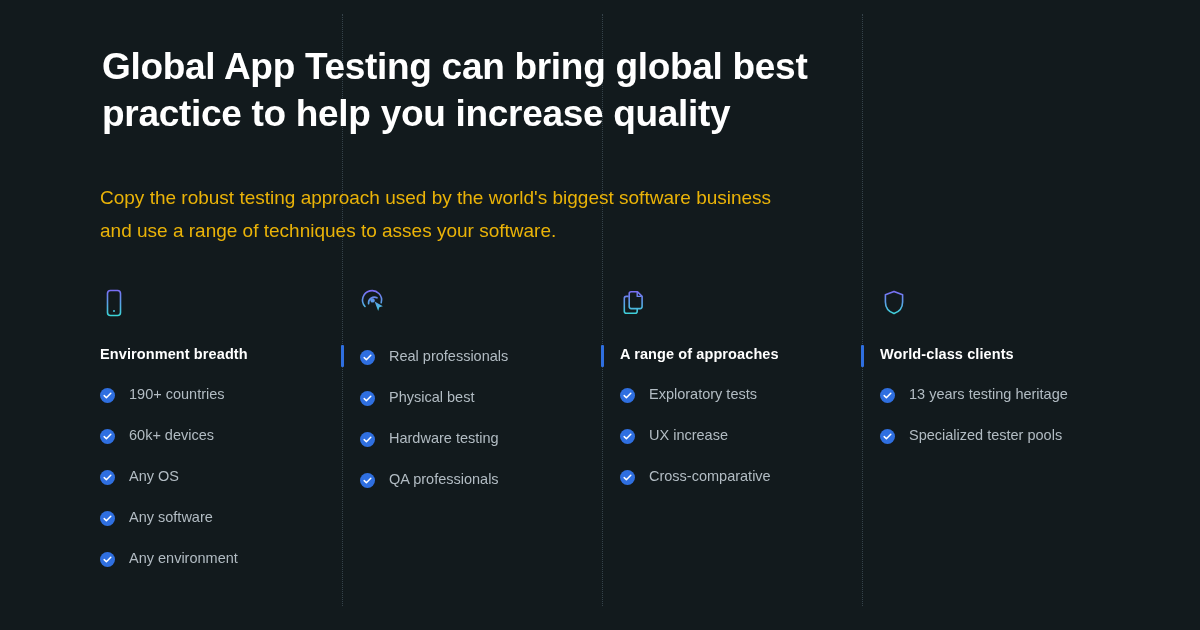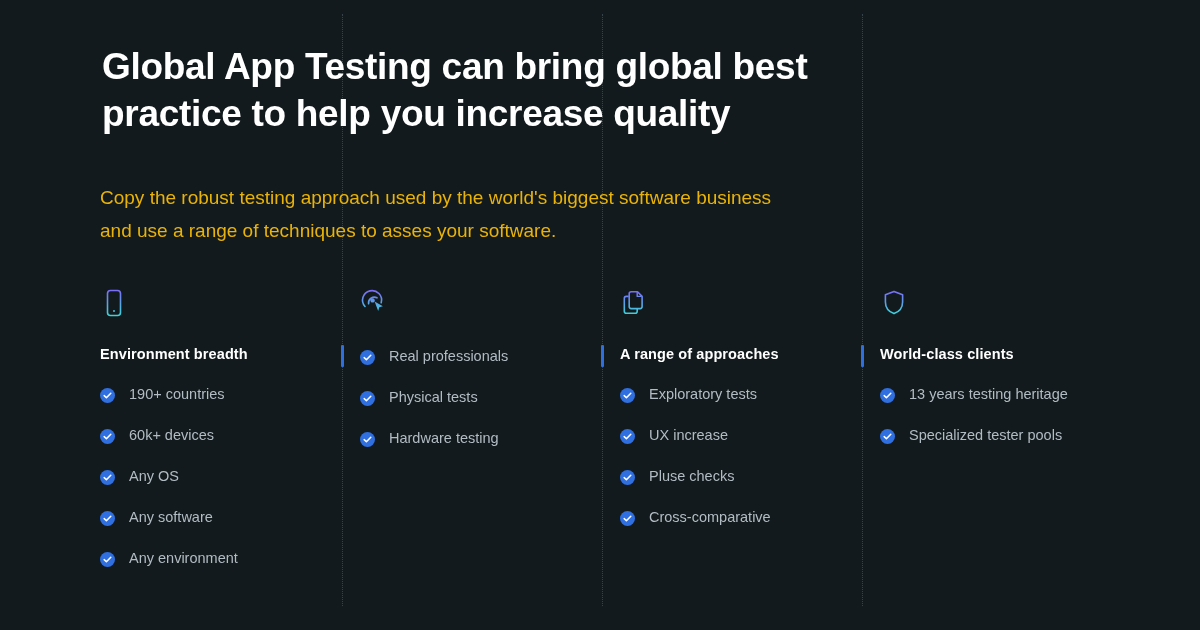--- a/index.html
+++ b/index.html
@@ -235,30 +235,39 @@
           </span>
           <span class="li-label">Real professionals</span>
         </li>
         <li>
           <span class="check">
             <svg width="15" height="15" viewBox="0 0 15 15">
                 <circle cx="7.5" cy="7.5" r="7.5" fill="#2f6fe0"></circle>
                 <path d="M4.2 7.6l2.2 2.2 4.4-4.5" stroke="#ffffff" stroke-width="1.5" fill="none" stroke-linecap="round" stroke-linejoin="round"></path>
               </svg>
           </span>
-          <span class="li-label">Physical tests</span>
+          <span class="li-label">Physical best</span>
         </li>
         <li>
           <span class="check">
             <svg width="15" height="15" viewBox="0 0 15 15">
                 <circle cx="7.5" cy="7.5" r="7.5" fill="#2f6fe0"></circle>
                 <path d="M4.2 7.6l2.2 2.2 4.4-4.5" stroke="#ffffff" stroke-width="1.5" fill="none" stroke-linecap="round" stroke-linejoin="round"></path>
               </svg>
           </span>
           <span class="li-label">Hardware testing</span>
+        </li>
+        <li>
+          <span class="check">
+            <svg width="15" height="15" viewBox="0 0 15 15">
+                <circle cx="7.5" cy="7.5" r="7.5" fill="#2f6fe0"></circle>
+                <path d="M4.2 7.6l2.2 2.2 4.4-4.5" stroke="#ffffff" stroke-width="1.5" fill="none" stroke-linecap="round" stroke-linejoin="round"></path>
+              </svg>
+          </span>
+          <span class="li-label">QA professionals</span>
         </li>
       </ul>
     </div>
 
     <div class="col c3">
       <div class="col-icon">
         <svg width="28" height="30" viewBox="0 0 28 30" fill="none">
           <defs>
             <linearGradient id="g3" x1="14" y1="3" x2="14" y2="27" gradientUnits="userSpaceOnUse">
               <stop offset="0" stop-color="#7b6cf6"></stop>
@@ -290,29 +299,20 @@
           </span>
           <span class="li-label">UX increase</span>
         </li>
         <li>
           <span class="check">
             <svg width="15" height="15" viewBox="0 0 15 15">
                 <circle cx="7.5" cy="7.5" r="7.5" fill="#2f6fe0"></circle>
                 <path d="M4.2 7.6l2.2 2.2 4.4-4.5" stroke="#ffffff" stroke-width="1.5" fill="none" stroke-linecap="round" stroke-linejoin="round"></path>
               </svg>
           </span>
-          <span class="li-label">Pluse checks</span>
-        </li>
-        <li>
-          <span class="check">
-            <svg width="15" height="15" viewBox="0 0 15 15">
-                <circle cx="7.5" cy="7.5" r="7.5" fill="#2f6fe0"></circle>
-                <path d="M4.2 7.6l2.2 2.2 4.4-4.5" stroke="#ffffff" stroke-width="1.5" fill="none" stroke-linecap="round" stroke-linejoin="round"></path>
-              </svg>
-          </span>
           <span class="li-label">Cross-comparative</span>
         </li>
       </ul>
     </div>
 
     <div class="col c4">
       <div class="col-icon">
         <svg width="28" height="30" viewBox="0 0 28 30" fill="none">
           <defs>
             <linearGradient id="g4" x1="14" y1="3" x2="14" y2="27" gradientUnits="userSpaceOnUse">

